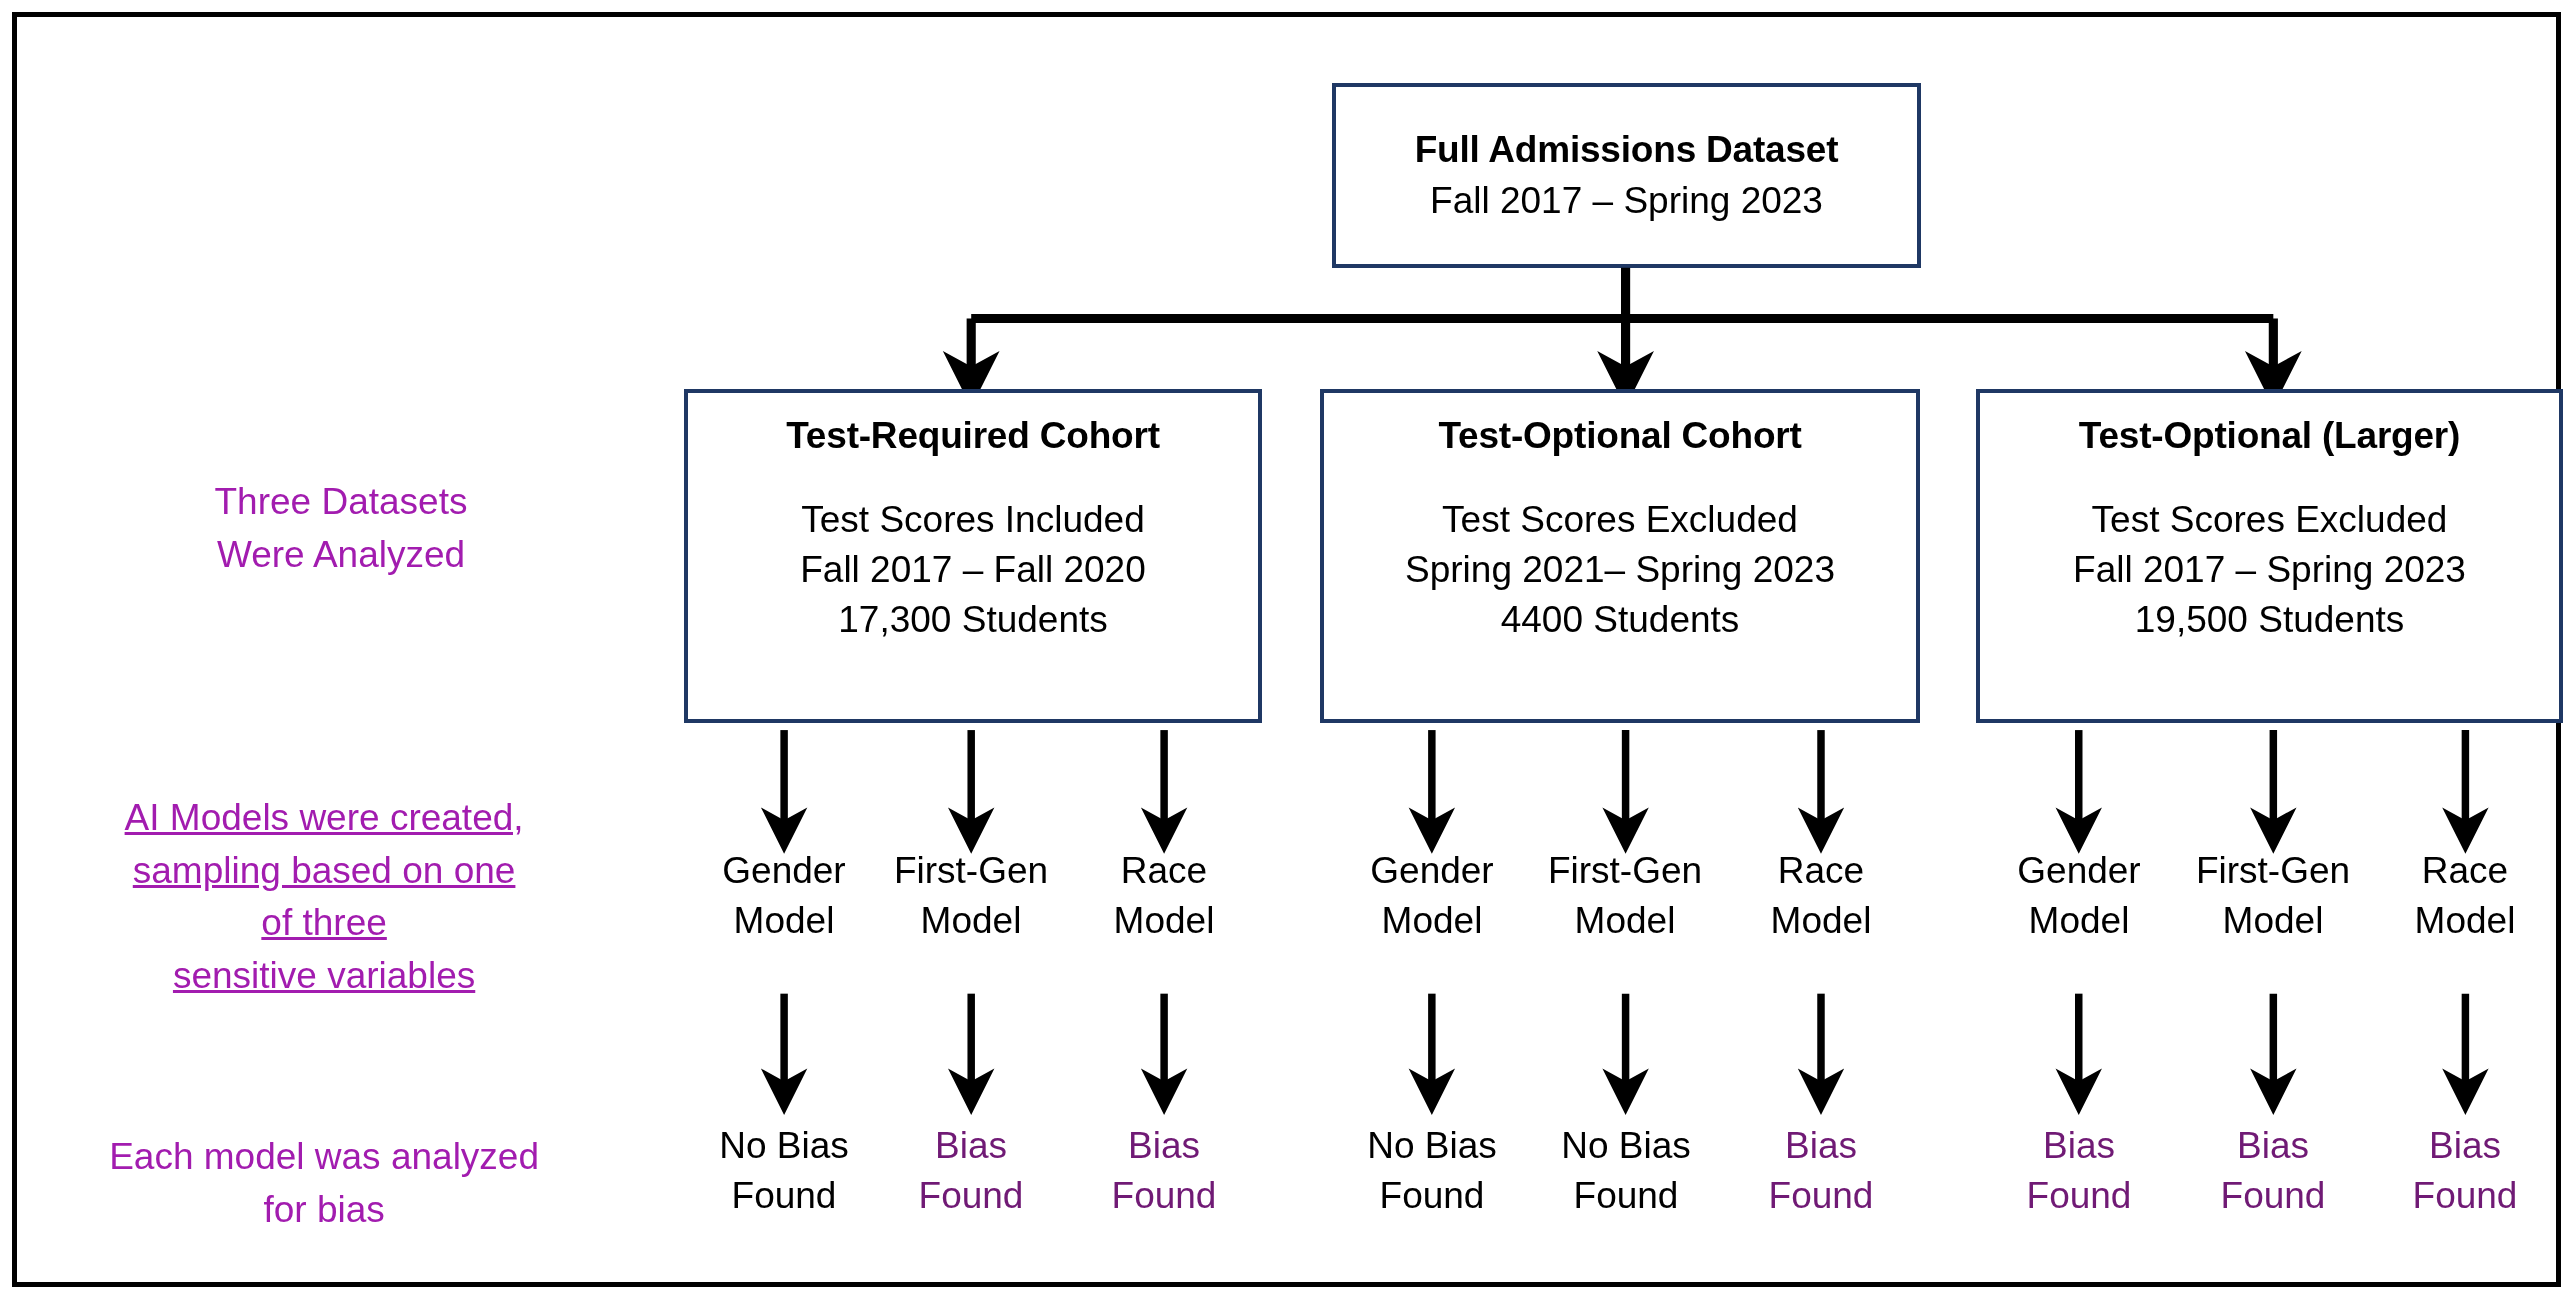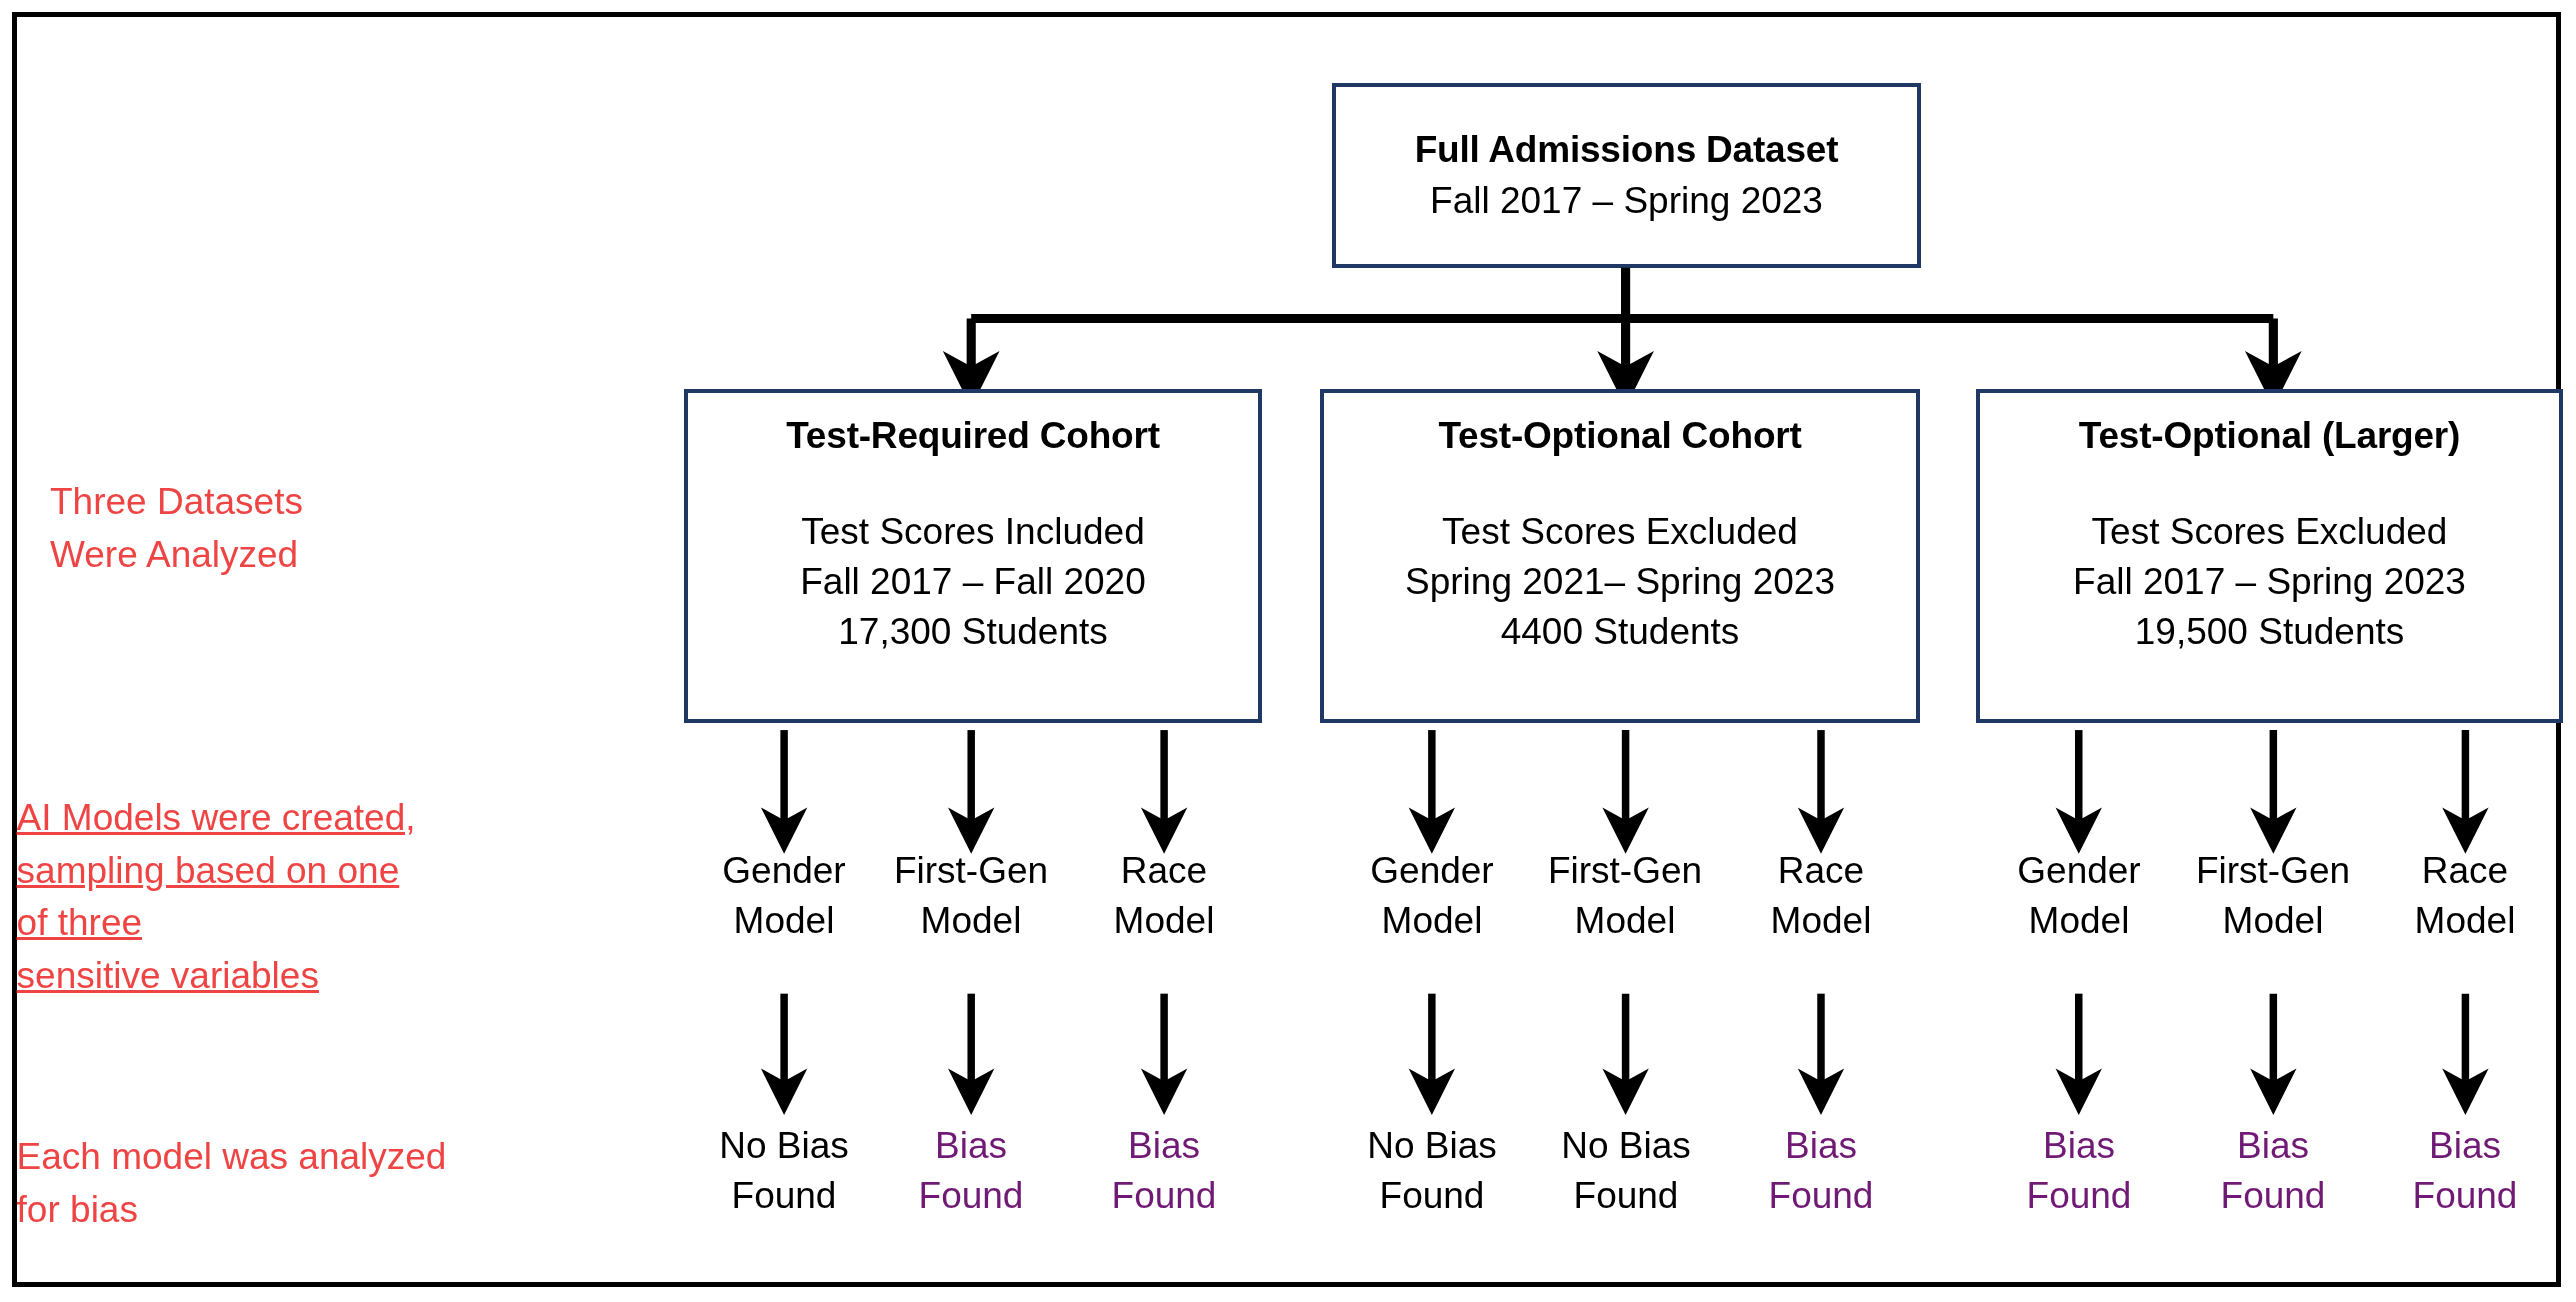--- a/index.html
+++ b/index.html
@@ -62,35 +62,35 @@
   #box-root .node-title { margin-bottom: 6.7px; }
 
   .cohort-box {
     top: 389px;
     height: 334px;
     padding-top: 21.6px;
   }
   #box-cohort-0 { left: 684px;  width: 578px; }
   #box-cohort-1 { left: 1320px; width: 600px; }
   #box-cohort-2 { left: 1976px; width: 587px; }
-  .cohort-box .node-title { margin-bottom: 52px; }
+  .cohort-box .node-title { margin-bottom: 40px; }
   .cohort-box .node-line  { margin-bottom: 1.7px; }
 
   
   #connector-tree {
     position: absolute;
     left: 0; top: 0;
     width: 2576px; height: 1303px;
     pointer-events: none;
   }
   
   .row-caption {
     position: absolute;
-    text-align: left;
-    color: #ef4444;
+    text-align: center;
+    color: #a21caf;
     font-size: 37px;
     line-height: 1.42;
     white-space: pre-line;
   }
   #caption-datasets { left: 50px; top: 476px;  width: 582px; }
   #caption-models   { left: 16.6px; top: 792px;  width: 615px; text-decoration: underline; }
   #caption-bias     { left: 16.6px; top: 1131px; width: 615px; }
 
   
   .col-label {

